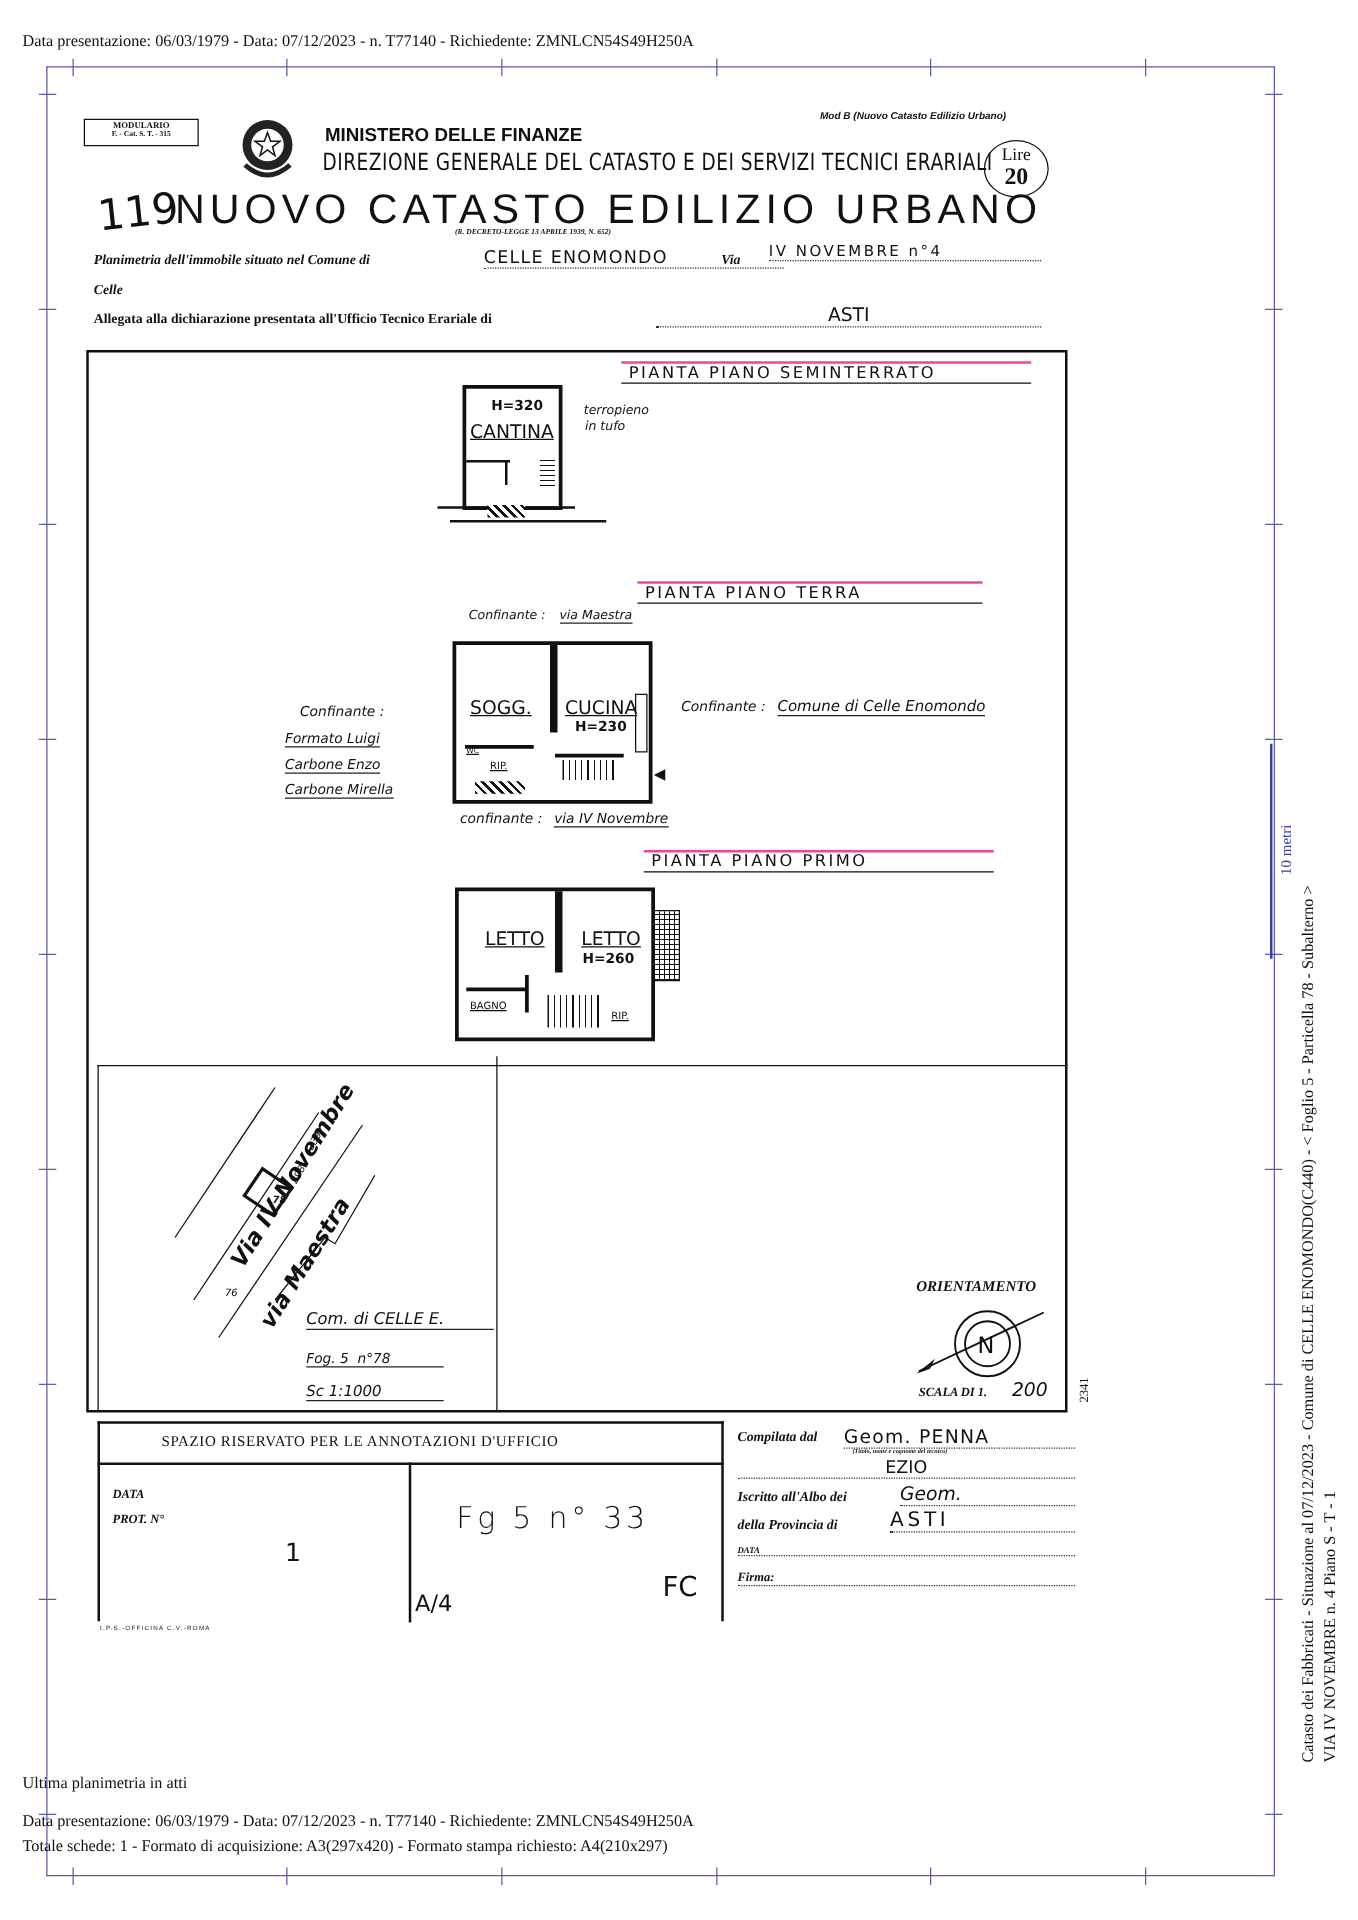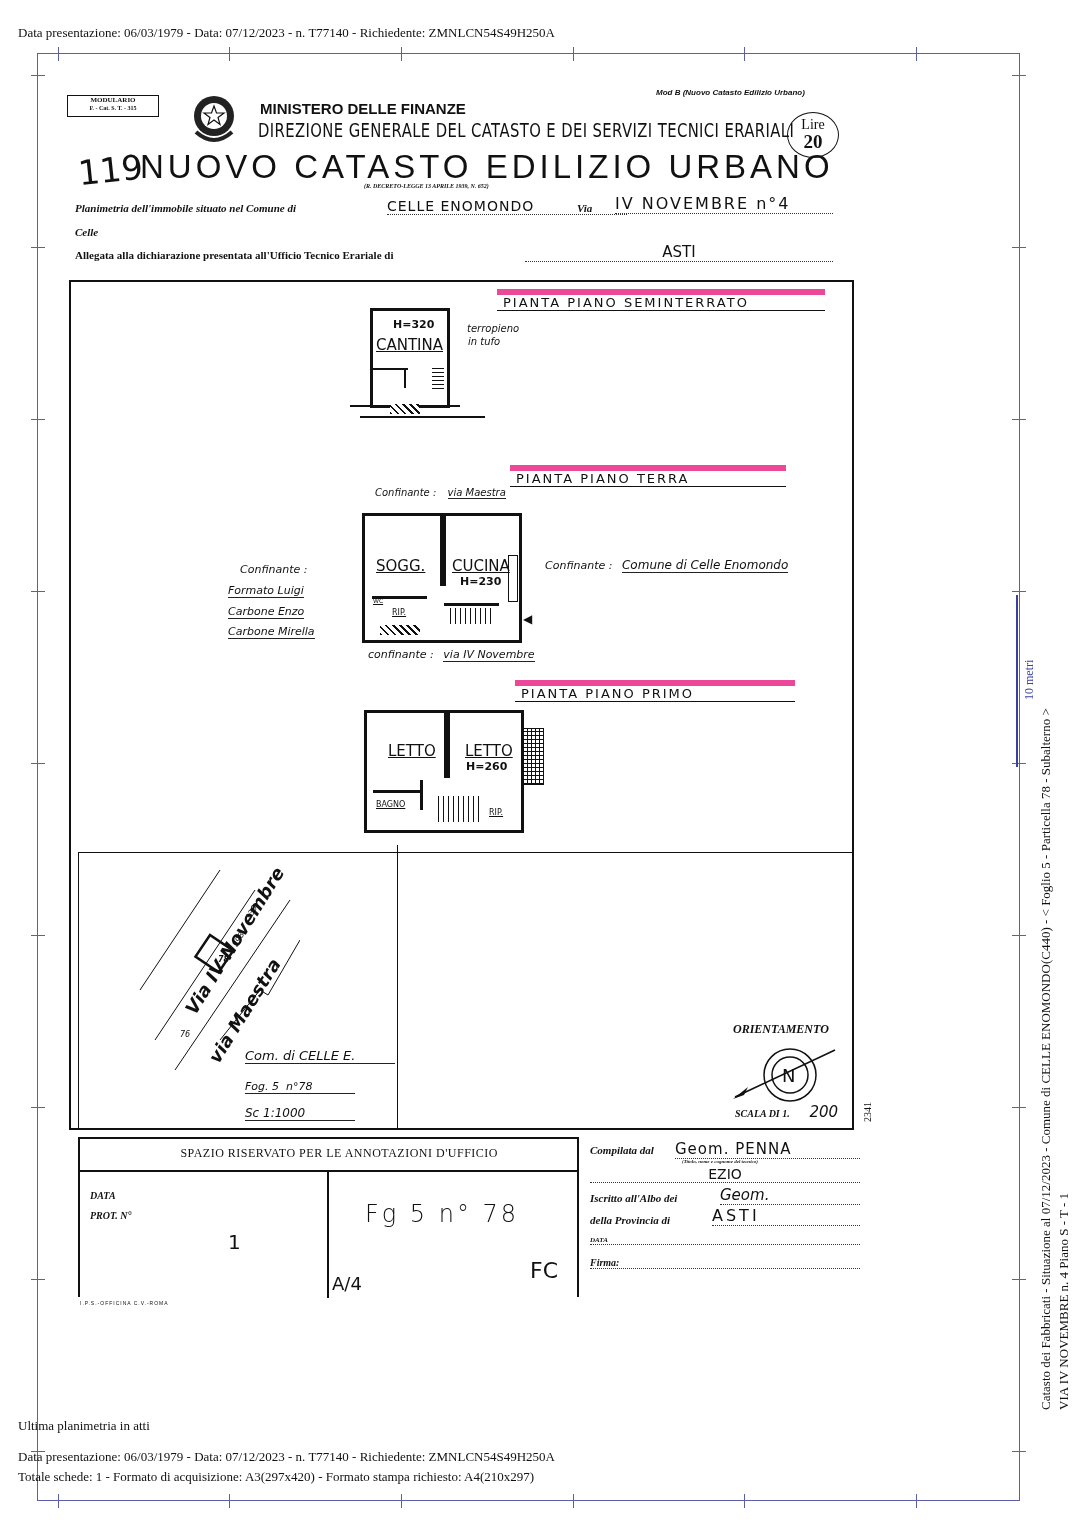--- a/index.html
+++ b/index.html
@@ -10,21 +10,21 @@
   .tick { position:absolute; background:#5a5fa8; }
   .side-text { position:absolute; transform-origin:left top; transform:rotate(-90deg); white-space:nowrap; font-size:13px; font-family:"Liberation Serif", serif; color:#111; }
   .doc { position:absolute; font-family:"Liberation Sans", sans-serif; }
   .hand { font-family:"DejaVu Sans", sans-serif; font-style:italic; }
   .serif-it { font-family:"Liberation Serif", serif; font-style:italic; font-weight:bold; }
   .uline { border-bottom:1px solid #222; }
   .dotline { border-bottom:1px dotted #333; }
   .wall { position:absolute; border:3px solid #111; box-sizing:border-box; background:transparent; }
   .thin { position:absolute; background:#111; }
   .room-lbl { position:absolute; font-family:"DejaVu Sans", sans-serif; font-size:15px; text-decoration:underline; white-space:nowrap; }
-  .plan-title { position:absolute; font-family:"DejaVu Sans", sans-serif; font-size:13px; letter-spacing:2px; border-top:6px solid #ec4899; border-bottom:1px solid #111; white-space:nowrap; padding:0 6px; }
+  .plan-title { position:absolute; font-family:"DejaVu Sans", sans-serif; font-size:13px; letter-spacing:2px; border-top:2px solid #ec4899; border-bottom:1px solid #111; white-space:nowrap; padding:0 6px; }
 </style>
 </head>
 <body>
 
 <div class="abs hdr-text" style="left:18px; top:25px;">Data presentazione: 06/03/1979 - Data: 07/12/2023 - n. T77140 - Richiedente: ZMNLCN54S49H250A</div>
 
 <div class="frame-line" style="left:37px; top:53px; width:983px; height:1px;"></div>
 <div class="frame-line" style="left:37px; top:1500px; width:983px; height:1px;"></div>
 <div class="frame-line" style="left:37px; top:53px; width:1px; height:1448px;"></div>
 <div class="frame-line" style="left:1019px; top:53px; width:1px; height:1448px;"></div>
@@ -93,21 +93,21 @@
 </div>
 
 <div class="doc hand" style="left:78px; top:150px; font-size:34px; font-style:normal; transform:rotate(-6deg);">119</div>
 <div class="doc" style="left:140px; top:148px; font-size:33px; letter-spacing:4px; white-space:nowrap;">NUOVO CATASTO EDILIZIO URBANO</div>
 <div class="doc serif-it" style="left:364px; top:183px; font-size:6px; white-space:nowrap;">(R. DECRETO-LEGGE 13 APRILE 1939, N. 652)</div>
 
 <div class="doc" style="left:75px; top:198px; width:758px; height:18px;">
   <span class="serif-it" style="font-size:11px; position:absolute; left:0; top:4px; white-space:nowrap;">Planimetria dell'immobile situato nel Comune di</span>
   <span class="hand dotline" style="position:absolute; left:312px; top:0; width:240px; font-size:14px; font-style:normal; letter-spacing:1px;">CELLE ENOMONDO</span>
   <span class="serif-it" style="font-size:11px; position:absolute; left:502px; top:4px;">Via</span>
-  <span class="hand dotline" style="position:absolute; left:540px; top:-4px; width:218px; font-size:16px; font-style:normal; letter-spacing:2px;">IV NOVEMBRE n°4</span>
+  <span class="hand dotline" style="position:absolute; left:540px; top:-4px; width:218px; font-size:12px; font-style:normal; letter-spacing:2px;">IV NOVEMBRE n°4</span>
 </div>
 <div class="doc" style="left:75px; top:222px; width:773px; height:18px;">
   <span class="serif-it" style="font-size:11px; position:absolute; left:0; top:4px;">Celle</span>
 </div>
 <div class="doc" style="left:75px; top:245px; width:758px; height:18px;">
   <span class="serif-it" style="font-size:11px; position:absolute; left:0; top:4px; white-space:nowrap; font-style:normal;">Allegata alla dichiarazione presentata all'Ufficio Tecnico Erariale di</span>
   <span class="hand dotline" style="position:absolute; left:450px; top:-2px; width:308px; font-size:15px; font-style:normal; text-align:center;">ASTI</span>
 </div>
 
 <div class="abs" style="left:69px; top:280px; width:785px; height:850px; border:2px solid #111; box-sizing:border-box;"></div>
@@ -205,25 +205,25 @@
 </div>
 <div class="doc" style="left:735px; top:1103px; font-size:10px; white-space:nowrap;">
   <span class="serif-it">SCALA DI 1.</span>
   <span class="hand" style="font-size:15px; margin-left:17px;">200</span>
 </div>
 <div class="side-text" style="left:862px; top:1122px; font-size:10px;">2341</div>
 
 <div class="abs" style="left:78px; top:1137px; width:501px; height:160px; border-top:2px solid #111; border-left:2px solid #111; border-right:2px solid #111; box-sizing:border-box;"></div>
 <div class="thin" style="left:78px; top:1170px; width:501px; height:2px;"></div>
 <div class="thin" style="left:327px; top:1170px; width:2px; height:128px;"></div>
-<div class="doc" style="left:78px; top:1146px; width:420px; text-align:right; font-family:'Liberation Serif',serif; font-size:12px; letter-spacing:0.5px;">SPAZIO RISERVATO PER LE ANNOTAZIONI D'UFFICIO</div>
+<div class="doc" style="left:78px; top:1146px; width:420px; text-align:center; font-family:'Liberation Serif',serif; font-size:12px; letter-spacing:0.5px;">SPAZIO RISERVATO PER LE ANNOTAZIONI D'UFFICIO</div>
 <div class="doc serif-it" style="left:90px; top:1190px; font-size:10px;">DATA</div>
 <div class="doc serif-it" style="left:90px; top:1210px; font-size:10px;">PROT. N°</div>
 <div class="doc hand" style="left:228px; top:1230px; font-size:20px; font-style:normal;">1</div>
-<div class="doc hand" style="left:365px; top:1200px; font-size:24px; font-style:normal; font-weight:200; letter-spacing:3px;">Fg 5 n° 78</div>
+<div class="doc hand" style="left:365px; top:1200px; font-size:24px; font-style:normal; font-weight:200; letter-spacing:3px;">Fg 5 n° 33</div>
 <div class="doc hand" style="left:332px; top:1273px; font-size:18px; font-style:normal;">A/4</div>
 <div class="doc hand" style="left:530px; top:1258px; font-size:22px; font-style:normal;">FC</div>
 <div class="doc" style="left:80px; top:1300px; font-size:5px; letter-spacing:1px;">I.P.S.-OFFICINA C.V.-ROMA</div>
 
 <div class="doc" style="left:590px; top:1140px; width:270px;">
   <div style="position:absolute; left:0; top:4px; font-size:11px;" class="serif-it">Compilata dal</div>
   <div class="hand dotline" style="position:absolute; left:85px; top:0; width:185px; font-size:15px; font-style:normal; letter-spacing:1px;">Geom. PENNA</div>
   <div style="position:absolute; left:92px; top:19px; font-size:5px;" class="serif-it">(Titolo, nome e cognome del tecnico)</div>
   <div class="hand dotline" style="position:absolute; left:0; top:26px; width:270px; font-size:14px; font-style:normal; text-align:center;">EZIO</div>
   <div style="position:absolute; left:0; top:52px; font-size:11px;" class="serif-it">Iscritto all'Albo dei</div>

